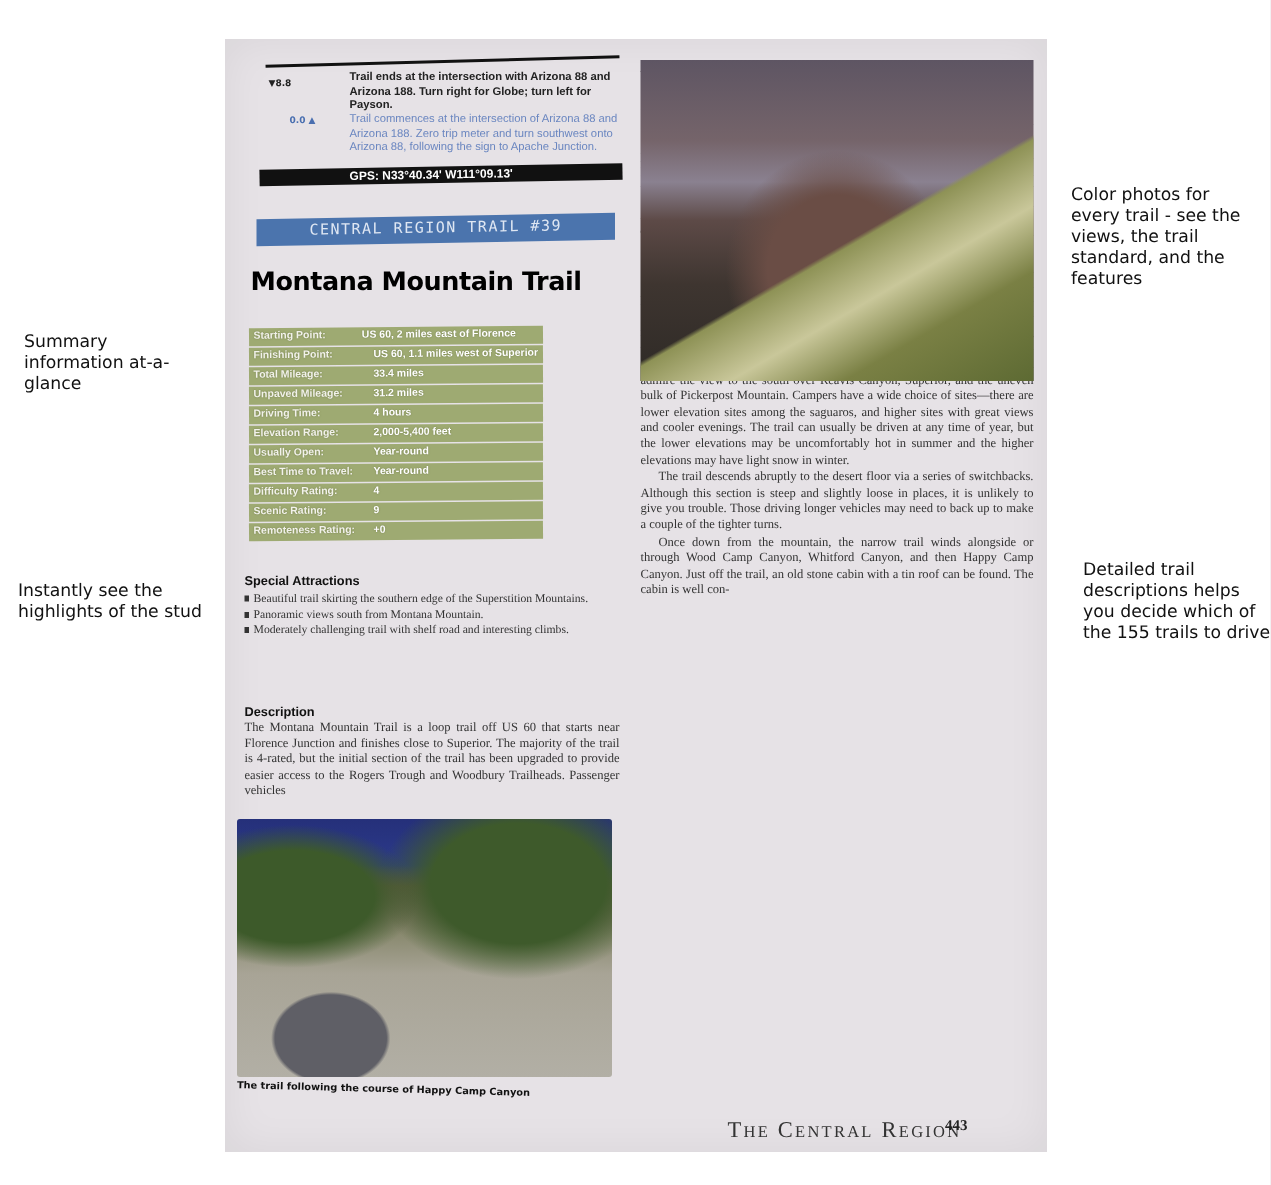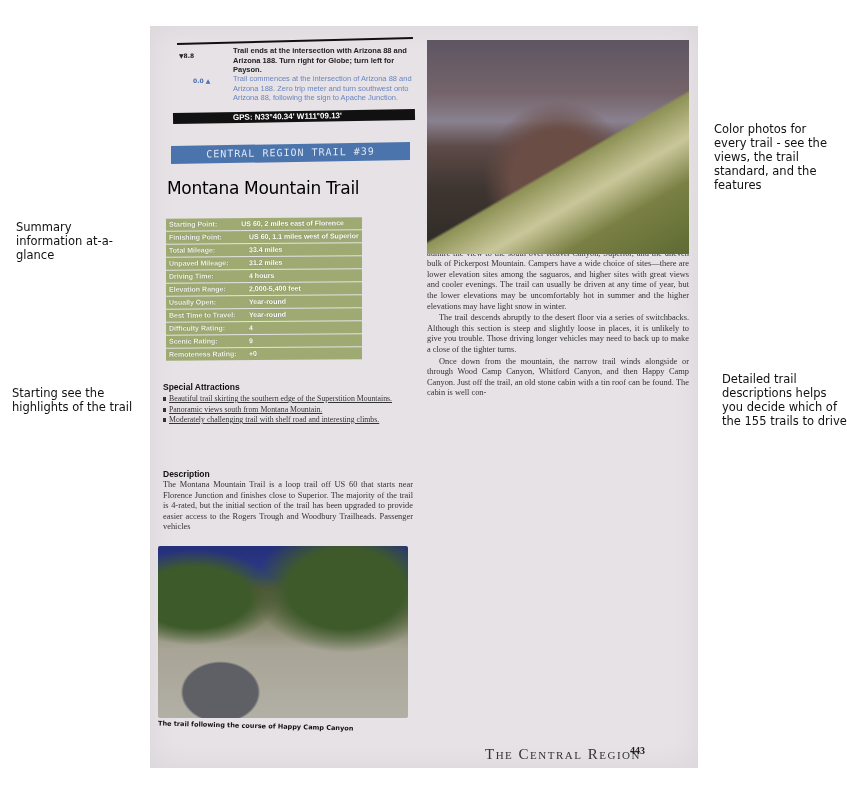--- a/index.html
+++ b/index.html
@@ -11,31 +11,31 @@
 
   .route-box { position:absolute; left:5px; top:6px; width:250px; height:90px; }
   .route-rule { position:absolute; left:14px; top:8px; width:236px; height:2px; background:#111; transform:rotate(-1.5deg); }
   .mile-1 { position:absolute; left:16px; top:20px; font-size:6px; font-weight:bold; color:#222; }
   .mile-2 { position:absolute; left:30px; top:45px; font-size:6px; font-weight:bold; color:#4a6fb0; }
   .route-1 { position:absolute; left:70px; top:14px; width:180px; font-family:"Liberation Sans", sans-serif; font-size:7.5px; line-height:9.5px; color:#222;font-weight:bold; }
   .route-2 { position:absolute; left:70px; top:42px; width:180px; font-family:Liberation Sans, sans-serif; font-size:7.5px; line-height:9.5px; color:#6a86c0; }
   .gps-bar { position:absolute; left:10px; top:79px; width:242px; height:11px; background:#111; color:#fff; font-family:"Liberation Sans", sans-serif; font-weight:bold; font-size:8px; line-height:11px; padding-left:60px; box-sizing:border-box; transform:rotate(-1deg); }
 
   .banner { position:absolute; left:13px; top:118px; width:239px; height:18px; background:#4b74ad; color:#dfe7f3; font-family:"DejaVu Sans Mono", monospace; font-size:10px; letter-spacing:1px; line-height:18px; text-align:center; transform:skewY(-1deg); }
-  .title { position:absolute; left:9px; top:152px; font-family:"DejaVu Sans", sans-serif; font-weight:normal; font-size:17px; color:#000; letter-spacing:-0.3px; }
+  .title { position:absolute; left:9px; top:152px; font-family:"DejaVu Sans", sans-serif; font-weight:bold; font-size:17px; color:#000; letter-spacing:-0.3px; }
 
   .summary { position:absolute; left:8px; top:192px; width:196px; }
   .srow { display:flex; height:11.5px; margin-bottom:1.5px; background:#9eaa72; font-family:"Liberation Sans", sans-serif; font-weight:bold; font-size:7px; line-height:11.5px; color:#fff; transform:rotate(-0.5deg); }
   .srow .lbl { width:80px; padding-left:3px; color:#f2f2ea; text-shadow:0 0 1px #6a7445; }
   .srow .val { color:#fff; text-shadow:0 0 1px #6a7445; }
 
   .h-sub { font-family:Liberation Sans, sans-serif; font-weight:bold; font-size:8.5px; color:#111; }
   .attr { position:absolute; left:5px; top:356px; width:250px; }
   .attr ul { list-style:none; margin:2px 0 0 0; padding:0; }
-  .attr li { font-family:"Liberation Serif", serif; font-size:7.8px; line-height:10.5px; color:#333; padding-left:6px; position:relative;text-decoration:underline; }
+  .attr li { font-family:"Liberation Serif", serif; font-size:7.8px; line-height:10.5px; color:#333; padding-left:6px; position:relative; }
   .attr li:before { content:""; position:absolute; left:0; top:3px; width:3px; height:4px; background:#333; }
 
   .desc { position:absolute; left:5px; top:443px; width:250px; }
   .body-text { font-family:"Liberation Serif", serif; font-size:8.4px; line-height:10.6px; color:#333; text-align:justify; margin:1px 0 0 0; }
   .body-text.indent { text-indent:12px; }
 
   .photo-left { position:absolute; left:0; top:520px; width:250px; height:172px; border-radius:2px; overflow:hidden;
     background:
       radial-gradient(ellipse at 25% 85%, #5f5f66 0 14%, transparent 15%),
       radial-gradient(ellipse at 15% 30%, #3d5a2a 0 18%, transparent 28%),
@@ -51,21 +51,21 @@
   .cap-right { font-family:"DejaVu Sans", sans-serif; font-weight:bold; font-size:6.3px; color:#111; margin-top:3px; }
   .rtext { margin-top:6px; }
 
   .footer { position:absolute; left:335px; top:720px; font-family:"Liberation Serif", serif; font-size:15px; letter-spacing:1.5px; color:#333; font-variant:small-caps; }
   .page-num { position:absolute; left:480px; top:719px; font-family:"Liberation Serif", serif; font-weight:bold; font-size:10px; color:#222; }
 </style>
 </head>
 <body>
 
 <div class="annot" style="left:16px; top:220px; width:125px;">Summary information at-a-glance</div>
-<div class="annot" style="left:12px; top:386px; width:130px;">Starting see the highlights of the trail</div>
+<div class="annot" style="left:12px; top:386px; width:130px;">Instantly see the highlights of the stud</div>
 <div class="annot" style="left:714px; top:122px; width:125px;">Color photos for every trail - see the views, the trail standard, and the features</div>
 <div class="annot" style="left:722px; top:372px; width:125px;">Detailed trail descriptions helps you decide which of the 155 trails to drive</div>
 
 <div class="page">
   <div class="col-left">
     <div class="route-box">
       <div class="route-rule"></div>
       <div class="mile-1">▼8.8</div>
       <div class="route-1">Trail ends at the intersection with Arizona 88 and Arizona 188. Turn right for Globe; turn left for Payson.</div>
       <div class="mile-2">0.0 ▲</div>
@@ -141,20 +141,20 @@
     <div class="cap-left">The trail following the course of Happy Camp Canyon</div>
   </div>
 
   <div class="col-right">
     <div class="photo-right"></div>
     <div class="cap-right">A view of one of the switchbacks descending toward Superior</div>
     <div class="rtext">
       <p class="body-text">can travel as far as the Woodbury Trailhead turnoff with ease; past this point, a high-clearance 4WD is required.</p>
       <p class="body-text indent">The trail passes through varied landscapes. The lower elevations are classic Sonoran desert landscape with prolific vegetation. Saguaros, chollas, prickly pears, and ocotillos stud the rugged, red hillsides of Byous Butte and Roblas Butte, the latter of which was named after a Mexican who ranched on the eastern slope of the butte. The trail travels up Hewitt Canyon, gradually climbing toward the Superstition Mountains. Past the Woodbury Trailhead turnoff, the trail becomes rougher and climbs steeply toward the Rogers Trough Trailhead and the start of FR 650, which winds around the south face of Montana Mountain.</p>
       <p class="body-text indent">This road is much tamer than it was a few years ago, but it is still a challenging and exciting drive. Moguls and a sprinkling of large boulders will have you watching your wheel placement; some sections have a loose surface, and the long sections of shelf road along the face of the mountain are narrow enough that the driver can't afford to spend too much time admiring the panoramic view. Once you reach the shelf road, the granitic road surface is smooth. There are many viewpoints and opportunities to pull over and admire the view to the south over Reavis Canyon, Superior, and the uneven bulk of Pickerpost Mountain. Campers have a wide choice of sites—there are lower elevation sites among the saguaros, and higher sites with great views and cooler evenings. The trail can usually be driven at any time of year, but the lower elevations may be uncomfortably hot in summer and the higher elevations may have light snow in winter.</p>
-      <p class="body-text indent">The trail descends abruptly to the desert floor via a series of switchbacks. Although this section is steep and slightly loose in places, it is unlikely to give you trouble. Those driving longer vehicles may need to back up to make a close of the tighter turns.</p>
+      <p class="body-text indent">The trail descends abruptly to the desert floor via a series of switchbacks. Although this section is steep and slightly loose in places, it is unlikely to give you trouble. Those driving longer vehicles may need to back up to make a couple of the tighter turns.</p>
       <p class="body-text indent">Once down from the mountain, the narrow trail winds alongside or through Wood Camp Canyon, Whitford Canyon, and then Happy Camp Canyon. Just off the trail, an old stone cabin with a tin roof can be found. The cabin is well con-</p>
     </div>
   </div>
 
   <div class="footer">The Central Region</div>
   <div class="page-num">443</div>
 </div>
 
 </body></html>

